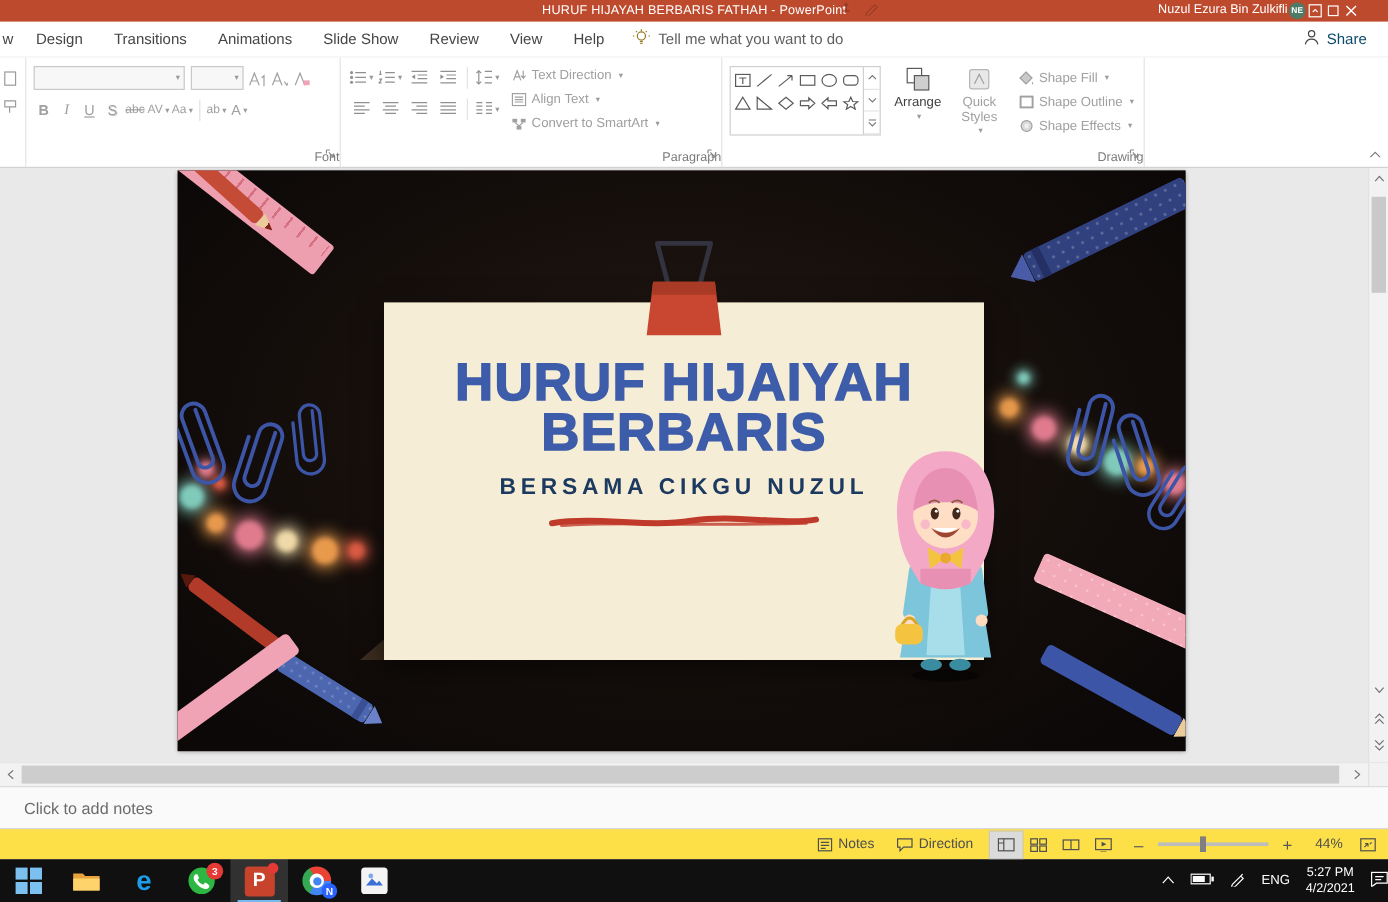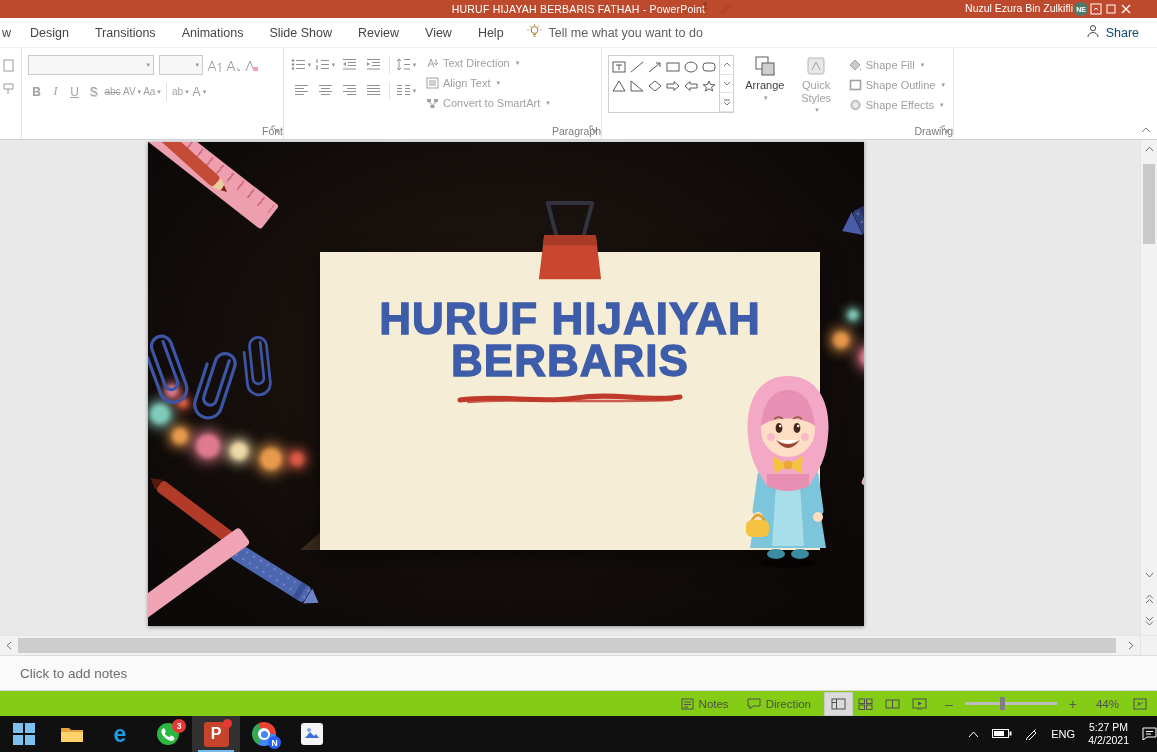--- a/index.html
+++ b/index.html
@@ -46,21 +46,21 @@
   .gcells{flex:1;display:grid;grid-template-columns:repeat(6,1fr);grid-auto-rows:19px;align-items:center;justify-items:center;padding:1px;overflow:hidden}
   .gcell{width:16px;height:16px;display:flex;align-items:center;justify-content:center;cursor:pointer}
   .gscroll{width:14px;border-left:1px solid #cfcfcf;display:flex;flex-direction:column}
   .gsb{flex:1;display:flex;align-items:center;justify-content:center;border-bottom:1px solid #e4e4e4;cursor:pointer}
   .bigbtn{width:50px;display:flex;flex-direction:column;align-items:center;justify-content:center;gap:2px;font-size:11px;color:#3f3f3f;text-align:center;line-height:1.15;cursor:pointer;padding-bottom:2px}
   .bigbtn.dis{color:#a0a0a0}
   .collapse{position:absolute;right:6px;bottom:4px;cursor:pointer}
 
   
   .editor{position:relative;height:495px;background:#E9E9E9;overflow:hidden}
-  .slide{position:absolute;left:148px;top:2px;width:716px;height:484px;background:#191210;overflow:hidden;box-shadow:0 1px 4px rgba(0,0,0,.4)}
+  .slide{position:absolute;left:148px;top:2px;width:840px;height:484px;background:#191210;overflow:hidden;box-shadow:0 1px 4px rgba(0,0,0,.4)}
   .slide::after{content:"";position:absolute;inset:0;background:radial-gradient(ellipse at 50% 45%, rgba(60,40,25,.25), rgba(0,0,0,.55) 90%);pointer-events:none}
   .bok{position:absolute;border-radius:50%;filter:blur(2.2px);z-index:1}
   .clipw{position:absolute;z-index:2}
   .deco{position:absolute;z-index:2}
   .ruler{width:152px;height:30px;background:#EE9FAF;border-radius:3px;transform:rotate(38deg)}
   .ruler::before{content:"";position:absolute;left:4px;right:4px;top:2px;height:11px;
      background:repeating-linear-gradient(90deg,#D4707F 0 2px,transparent 2px 13px)}
   .stick{border-radius:4px;position:absolute;z-index:2}
   .tipR,.tipL{position:absolute;top:0;bottom:0}
   .paperfold{position:absolute;left:152px;top:372px;width:42px;height:36px;background:#3B2C1F;clip-path:polygon(0 100%,100% 0,100% 100%);z-index:2}
@@ -76,21 +76,21 @@
   .vscroll{position:absolute;right:0;top:0;width:17px;height:495px;background:#F2F2F2;border-left:1px solid #E2E2E2;z-index:5}
   .vsb{position:absolute;left:0;width:16px;height:16px;display:flex;align-items:center;justify-content:center;cursor:pointer}
   .vthumb{position:absolute;left:2px;top:24px;width:12px;height:80px;background:#C9C9C9;cursor:grab}
   .hscroll{position:relative;height:20px;background:#F2F2F2;border-top:1px solid #E6E6E6}
   .hsb{position:absolute;top:0;width:17px;height:19px;display:flex;align-items:center;justify-content:center;cursor:pointer}
   .hthumb{position:absolute;left:18px;top:2px;height:15px;width:1098px;background:#CDCDCD;cursor:grab}
   .corner{position:absolute;right:0;top:0;width:17px;height:19px;background:#F2F2F2;border-left:1px solid #E2E2E2}
 
   
   .notes{height:35px;background:#FAFAFA;border-top:1px solid #DCDCDC;display:flex;align-items:center;padding-left:20px;color:#6b6b6b;font-size:13.5px}
-  .status{height:26px;background:#84cc16;border-top:1px solid #D8D8D8;display:flex;align-items:center;font-size:11.5px;color:#4f4f4f;padding:0 6px}
+  .status{height:26px;background:#fde047;border-top:1px solid #D8D8D8;display:flex;align-items:center;font-size:11.5px;color:#4f4f4f;padding:0 6px}
   .st-right{margin-left:auto;display:flex;align-items:center;gap:10px}
   .st-btn{display:flex;align-items:center;gap:5px;cursor:pointer;padding:3px 4px}
   .viewbtns{display:flex;align-items:center}
   .vbtn{width:27px;height:22px;display:flex;align-items:center;justify-content:center;cursor:pointer}
   .vbtn.active{background:#DBDBDB;outline:1px solid #c8c8c8}
   .ztrack{width:92px;height:3px;background:#BDBDBD;position:relative;cursor:pointer}
   .zthumb{position:absolute;left:38%;top:-5px;width:5px;height:13px;background:#7f7f7f}
   .zbtn{font-size:14px;color:#555;cursor:pointer;padding:0 2px}
   .zlabel{min-width:30px;text-align:right;cursor:pointer}
 
@@ -532,20 +532,21 @@
       <span class="stick" style="left:714px;top:424px;width:128px;height:18px;background:#3D55A6;transform:rotate(29deg)">
         <span class="tipR" style="right:-16px;width:16px;clip-path:polygon(0 0,100% 50%,0 100%);background:linear-gradient(90deg,#E9CB9C 0 55%,#1E2D5E 55%)"></span>
         </span>
 
       <span class="paperfold"></span>
       <div class="paper">
         <div class="stitle">
           <div>HURUF HIJAIYAH</div>
           <div>BERBARIS</div>
         </div>
+        <div class="ssub">BERSAMA CIKGU NUZUL</div>
         <svg width="232" height="16" style="margin-top:9px">
           <path d="M6 9 C 45 3, 85 13, 122 7 S 195 11, 226 6" fill="none" stroke="#C03A2B" stroke-width="5" stroke-linecap="round"></path>
           <path d="M14 11 C 60 7, 120 12, 218 9" fill="none" stroke="#C03A2B" stroke-width="2.5" stroke-linecap="round" opacity=".8"></path>
         </svg>
       </div>
 
       <span class="binder">
         <svg width="80" height="96" viewBox="0 0 90 100">
           <path d="M30 44 L20 6 L70 6 L60 44" fill="none" stroke="#33333F" stroke-width="4.5" stroke-linejoin="round"></path>
           <path d="M16 42 L74 42 L80 92 L10 92 Z" fill="#C94730"></path>

